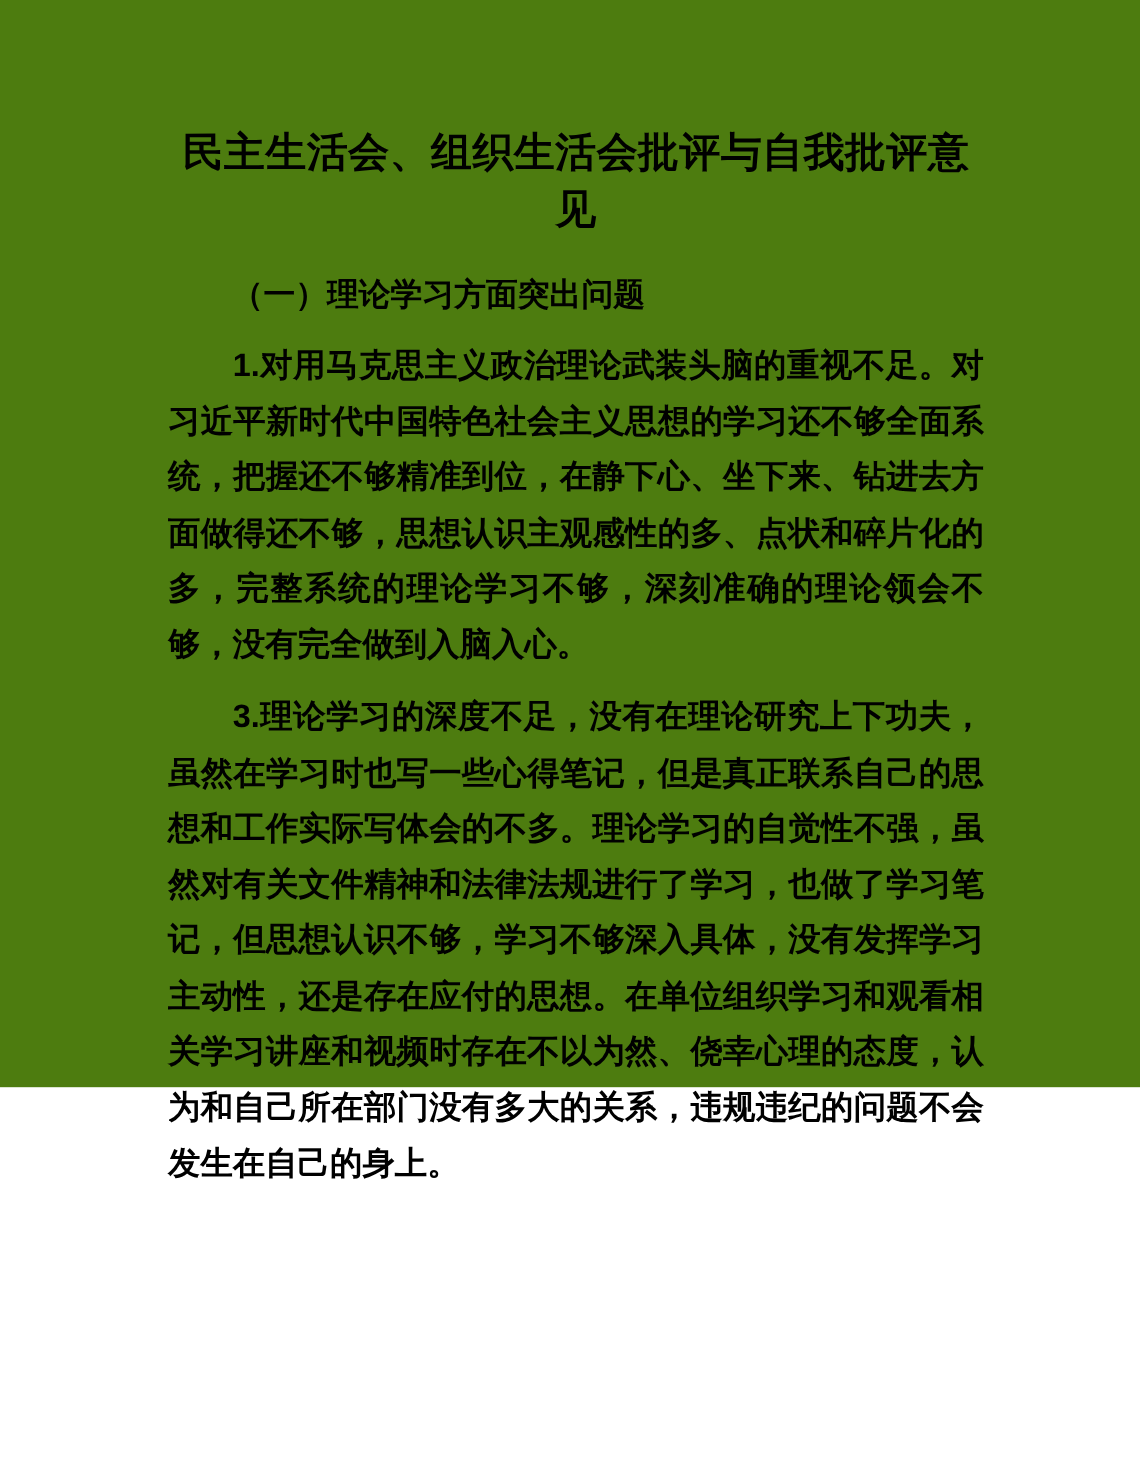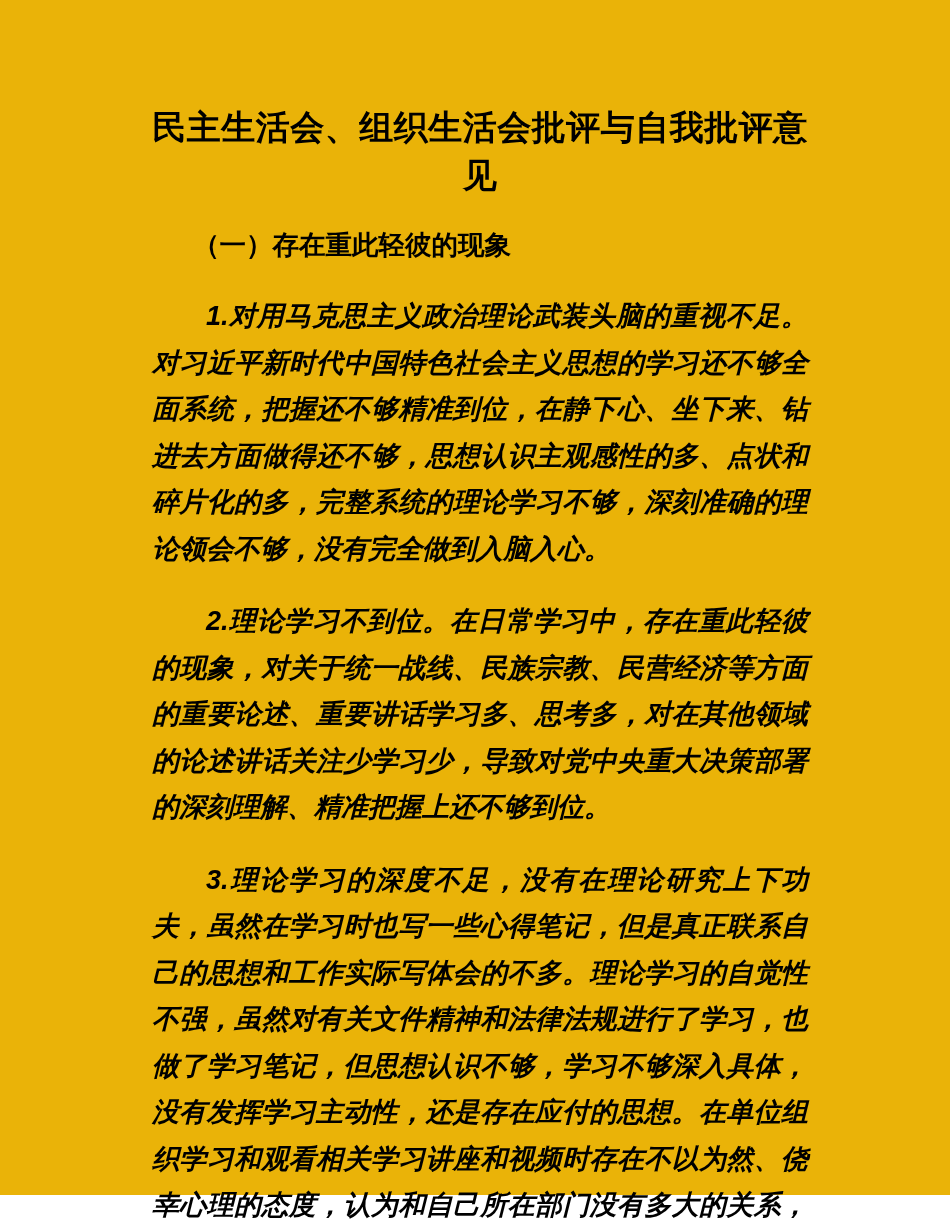--- a/index.html
+++ b/index.html
@@ -11,22 +11,22 @@
     width: 950px;
     height: 1230px;
     font-family: "Liberation Sans", "DejaVu Sans", sans-serif;
     color: #000000;
     overflow: hidden;
   }
 
   .page {
     position: relative;
     width: 950px;
-    height: 1195px;
-    background: #eab308;
+    height: 906px;
+    background: #4d7c0f;
     box-sizing: border-box;
     padding: 0;
   }
 
   .content {
     position: absolute;
     left: 140px;
     top: 0;
     width: 680px;
   }
@@ -50,46 +50,44 @@
     padding-top: 23px;
     text-indent: 2em;
     text-align: left;
     word-break: break-all;
   }
 
   .body-paragraph {
     font-size: 27px;
     font-weight: bold;
     line-height: 46.5px;
-    margin: 12px;
+    margin: 0;
     padding-top: 13px;
     text-indent: 2em;
     text-align: justify;
     text-justify: inter-ideograph;
     word-break: break-all;
     letter-spacing: 0px;
-    font-style: italic;
   }
 
   .body-paragraph + .body-paragraph {
     padding-top: 14px;
   }
 </style>
 </head>
 <body>
 
 <div class="page">
   <div class="content">
 
     <h1 class="doc-title">
       <span>民主生活会、组织生活会批评与自我批评意见</span><br>
     </h1>
 
-    <h2 class="section-heading">（一）存在重此轻彼的现象</h2>
+    <h2 class="section-heading">（一）理论学习方面突出问题</h2>
 
     <p class="body-paragraph">1.对用马克思主义政治理论武装头脑的重视不足。对习近平新时代中国特色社会主义思想的学习还不够全面系统，把握还不够精准到位，在静下心、坐下来、钻进去方面做得还不够，思想认识主观感性的多、点状和碎片化的多，完整系统的理论学习不够，深刻准确的理论领会不够，没有完全做到入脑入心。</p>
 
-    <p class="body-paragraph">2.理论学习不到位。在日常学习中，存在重此轻彼的现象，对关于统一战线、民族宗教、民营经济等方面的重要论述、重要讲话学习多、思考多，对在其他领域的论述讲话关注少学习少，导致对党中央重大决策部署的深刻理解、精准把握上还不够到位。</p>
 
     <p class="body-paragraph">3.理论学习的深度不足，没有在理论研究上下功夫，虽然在学习时也写一些心得笔记，但是真正联系自己的思想和工作实际写体会的不多。理论学习的自觉性不强，虽然对有关文件精神和法律法规进行了学习，也做了学习笔记，但思想认识不够，学习不够深入具体，没有发挥学习主动性，还是存在应付的思想。在单位组织学习和观看相关学习讲座和视频时存在不以为然、侥幸心理的态度，认为和自己所在部门没有多大的关系，违规违纪的问题不会发生在自己的身上。</p>
 
   </div>
 </div>
 
 </body></html>

